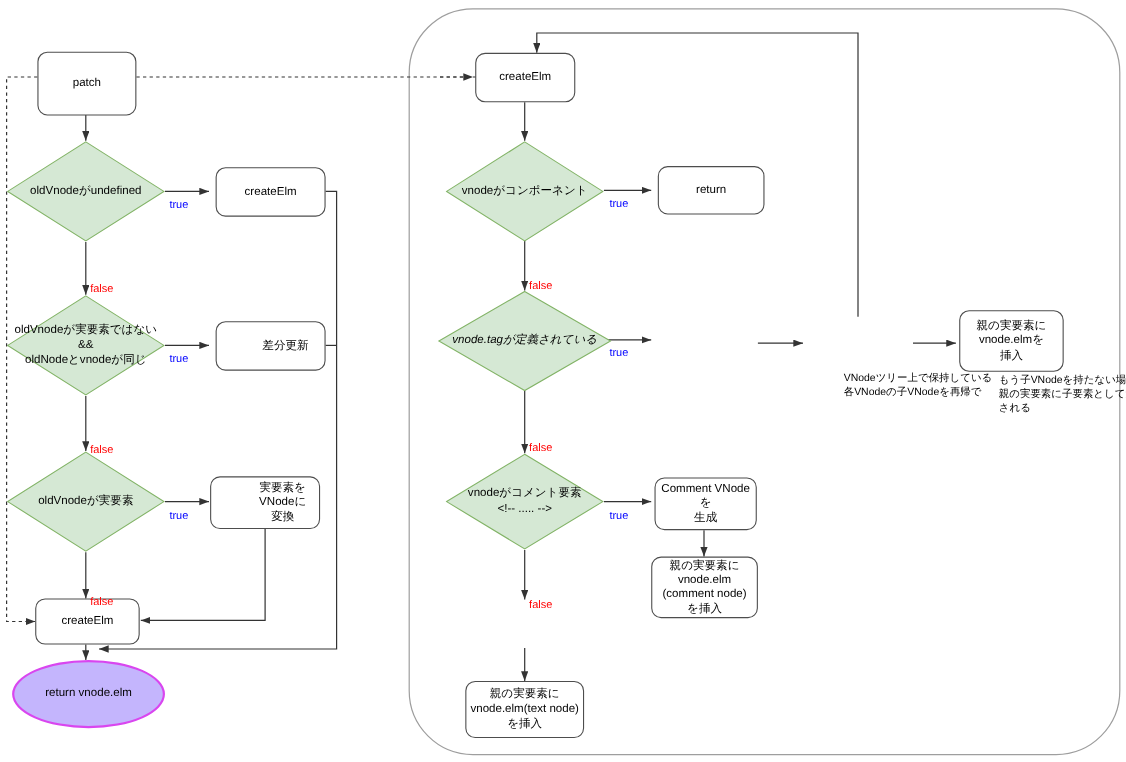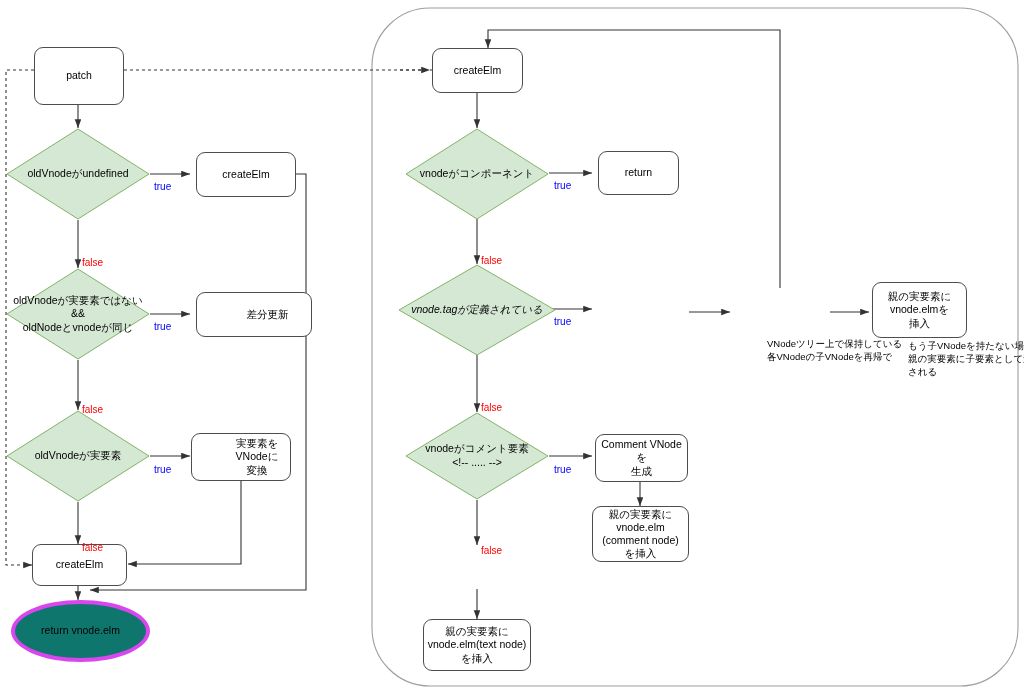--- a/index.html
+++ b/index.html
@@ -62,23 +62,23 @@
     display: flex;
     align-items: center;
     justify-content: center;
     text-align: center;
     font-size: 10.5px;
     color: #000000;
     line-height: 1.3;
     white-space: pre-line;
   }
   .ellipse {
-    border: 4px solid #d946ef;
+    border: 2px solid #d946ef;
     border-radius: 50%;
-    background: #0f766e;
+    background: #c4b5fd;
     font-size: 10.5px;
   }
   .edge-label {
     position: absolute;
     font-size: 10px;
     background: transparent;
     white-space: nowrap;
     margin-top: 24px;
   }
   .lbl-true { color: #0000ff; }
@@ -183,21 +183,21 @@
 
   <div class="diamond-wrap" style="left:6px; top:268px; width:144px; height:92px;">
     <svg class="diamond-shape" viewBox="0 0 144 92" preserveAspectRatio="none">
       <polygon points="72,1 143,46 72,91 1,46" fill="#d5e8d4" stroke="#82b366" stroke-width="1"></polygon>
     </svg>
     <div class="diamond-label">oldVnodeが実要素ではない
 &amp;&amp;
 oldNodeとvnodeが同じ</div>
   </div>
 
-  <div class="node box" style="left:196px; top:292px; width:116px; height:45px;padding-left:27px;">
+  <div class="node box" style="left:196px; top:292px; width:100px; height:45px;padding-left:27px;">
     <span>差分更新</span>
   </div>
 
   <div class="diamond-wrap" style="left:6px; top:410px; width:144px; height:92px;">
     <svg class="diamond-shape" viewBox="0 0 144 92" preserveAspectRatio="none">
       <polygon points="72,1 143,46 72,91 1,46" fill="#d5e8d4" stroke="#82b366" stroke-width="1"></polygon>
     </svg>
     <div class="diamond-label">oldVnodeが実要素</div>
   </div>
 
@@ -225,21 +225,21 @@
     <span>createElm</span>
   </div>
 
   <div class="diamond-wrap" style="left:405px; top:128px; width:144px; height:92px;">
     <svg class="diamond-shape" viewBox="0 0 144 92" preserveAspectRatio="none">
       <polygon points="72,1 143,46 72,91 1,46" fill="#d5e8d4" stroke="#82b366" stroke-width="1"></polygon>
     </svg>
     <div class="diamond-label">vnodeがコンポーネント</div>
   </div>
 
-  <div class="node box" style="left:598px; top:151px; width:81px; height:44px;">
+  <div class="node box" style="left:598px; top:151px; width:97px; height:44px;">
     <span>return</span>
   </div>
 
   <div class="diamond-wrap" style="left:398px; top:264px; width:158px; height:92px;font-style:italic;">
     <svg class="diamond-shape" viewBox="0 0 158 92" preserveAspectRatio="none">
       <polygon points="79,1 157,46 79,91 1,46" fill="#d5e8d4" stroke="#82b366" stroke-width="1"></polygon>
     </svg>
     <div class="diamond-label">vnode.tagが定義されている</div>
   </div>
 

